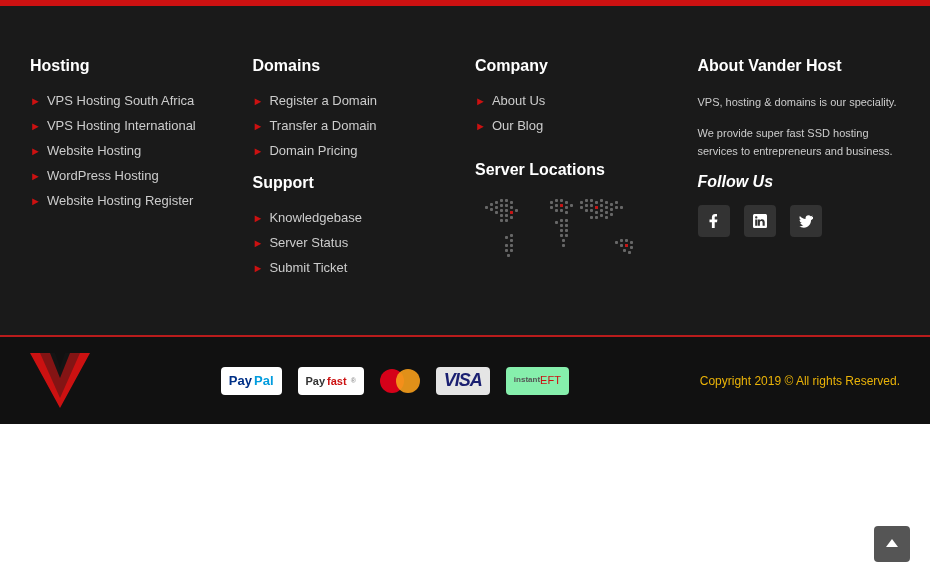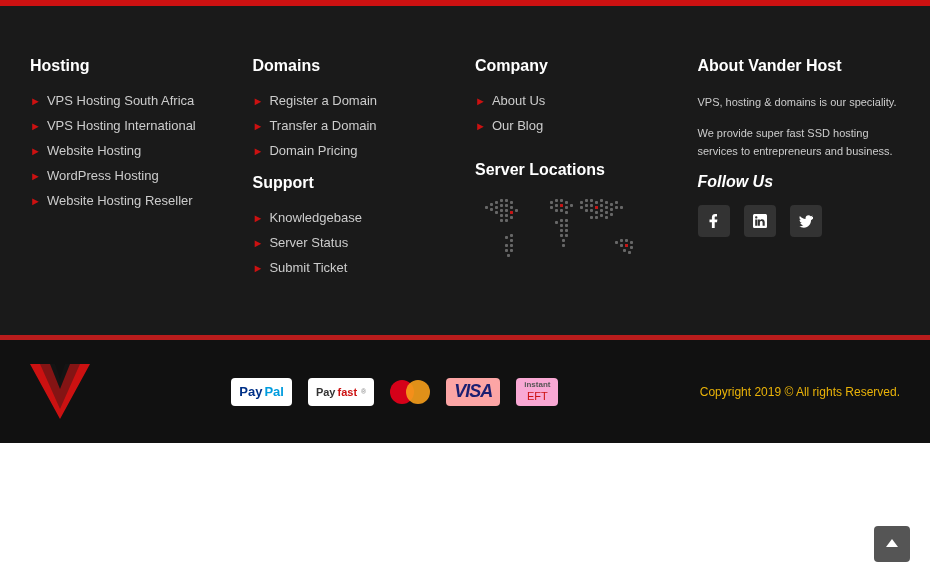--- a/index.html
+++ b/index.html
@@ -96,25 +96,25 @@
       align-items: center;
       justify-content: center;
       color: #fff;
       font-size: 15px;
       text-decoration: none;
       cursor: pointer;
     }
 
     .footer-bottom {
       background: #111;
-      padding: 24px 30px;
+      padding: 16px 30px;
       display: flex;
       align-items: center;
       justify-content: space-between;
-      border-top: 5px solid #b91c1c;
+      border-top: 2px solid #b91c1c;
     }
 
     .logo-area {
       display: flex;
       align-items: center;
     }
 
     .logo-v {
       width: 60px;
       height: 55px;
@@ -172,38 +172,37 @@
     }
     .mc-circle-right {
       width: 24px; height: 24px;
       background: #f79e1b;
       border-radius: 50%;
       opacity: 0.9;
     }
 
     .visa-badge {
       color: #1a1f71;
-      background: #fca5a5;
+      background: #e5e5e5;
       border-radius: 4px;
       padding: 3px 8px;
       font-size: 18px;
       font-weight: 900;
       font-style: italic;
       letter-spacing: -1px;
     }
 
     .instanteft-badge {
-      background: #f9a8d4;
+      background: #86efac;
       border-radius: 4px;
       padding: 3px 8px;
       font-size: 9px;
       font-weight: bold;
       color: #333;
       display: flex;
-      flex-direction: column;
       align-items: center;
       line-height: 1.1;
     }
     .instanteft-instant { color: #555; font-size: 8px; }
     .instanteft-eft { color: #cc1111; font-size: 11px; font-weight: 400; }
 
     .copyright {
       color: #eab308;
       font-size: 12px;
     }
@@ -255,21 +254,21 @@
         </li>
         <li>
           <a href="#">
             <span class="chevron-icon">►</span>
             <span>WordPress Hosting</span>
           </a>
         </li>
         <li>
           <a href="#">
             <span class="chevron-icon">►</span>
-            <span>Website Hosting Reseller</span>
+            <span>Website Hosting Register</span>
           </a>
         </li>
       </ul>
     </div>
 
     <div class="footer-col">
       <h3>Domains</h3>
       <ul>
         <li>
           <a href="#">

